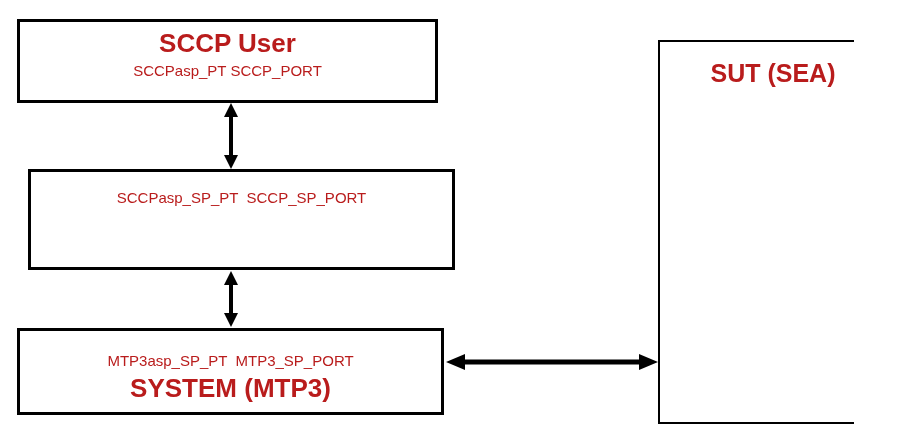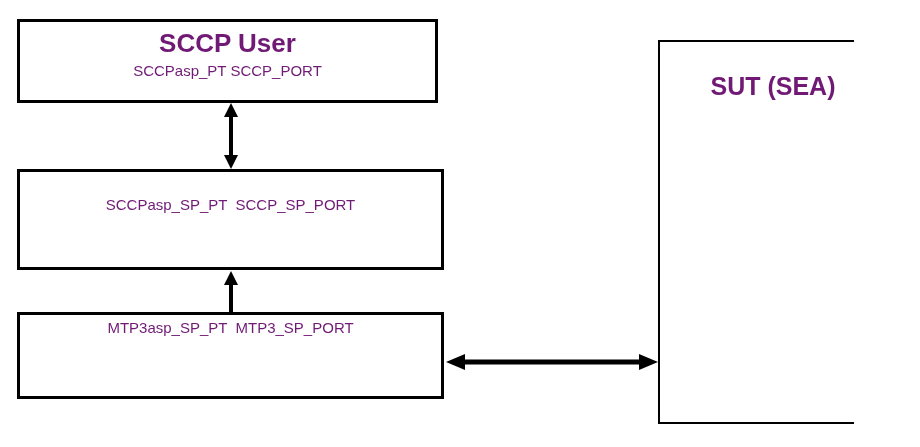--- a/index.html
+++ b/index.html
@@ -6,21 +6,21 @@
     margin: 0;
     padding: 0;
     background: #ffffff;
   }
   .canvas {
     position: relative;
     width: 854px;
     height: 447px;
     background: #ffffff;
     font-family: "Liberation Sans", sans-serif;
-    color: #701a75;
+    color: #b91c1c;
     overflow: hidden;
   }
   .box {
     position: absolute;
     box-sizing: border-box;
     border: 3px solid #000000;
     background: #ffffff;
     text-align: center;
   }
   .box-title {
@@ -36,40 +36,40 @@
     white-space: pre;
   }
   .box-sccp-user {
     left: 17px;
     top: 19px;
     width: 421px;
     height: 84px;
     padding-top: 6px;
   }
   .box-sccp {
-    left: 17px;
+    left: 28px;
     top: 169px;
     width: 427px;
     height: 101px;
-    padding-top: 21px;
+    padding-top: 14px;
   }
   .box-system-mtp3 {
     left: 17px;
-    top: 312px;
+    top: 328px;
     width: 427px;
     height: 87px;
-    padding-top: 1px;
+    padding-top: 18px;
   }
   .box-sut {
     left: 658px;
     top: 40px;
     width: 230px;
     height: 384px;
     border-width: 2px;
-    padding-top: 29px;
+    padding-top: 16px;
   }
   .box-sut .box-title {
     font-size: 25px;
   }
   .arrow {
     position: absolute;
     display: block;
   }
   .arrow-v1 { left: 222px; top: 103px; }
   .arrow-v2 { left: 222px; top: 271px; }
@@ -96,20 +96,21 @@
   </div>
 
   <svg class="arrow arrow-v2" width="18" height="56" viewBox="0 0 18 56">
     <line x1="9" y1="8" x2="9" y2="48" stroke="#000000" stroke-width="4"></line>
     <polygon points="9,0 2,14 16,14" fill="#000000"></polygon>
     <polygon points="9,56 2,42 16,42" fill="#000000"></polygon>
   </svg>
 
   <div class="box box-system-mtp3">
     <div class="box-ports">MTP3asp_SP_PT  MTP3_SP_PORT</div>
+    <div class="box-title">SYSTEM (MTP3)</div>
   </div>
 
   <svg class="arrow arrow-h" width="212" height="20" viewBox="0 0 212 20">
     <line x1="12" y1="10" x2="200" y2="10" stroke="#000000" stroke-width="5"></line>
     <polygon points="0,10 19,2 19,18" fill="#000000"></polygon>
     <polygon points="212,10 193,2 193,18" fill="#000000"></polygon>
   </svg>
 
   <div class="box box-sut">
     <div class="box-title">SUT (SEA)</div>

